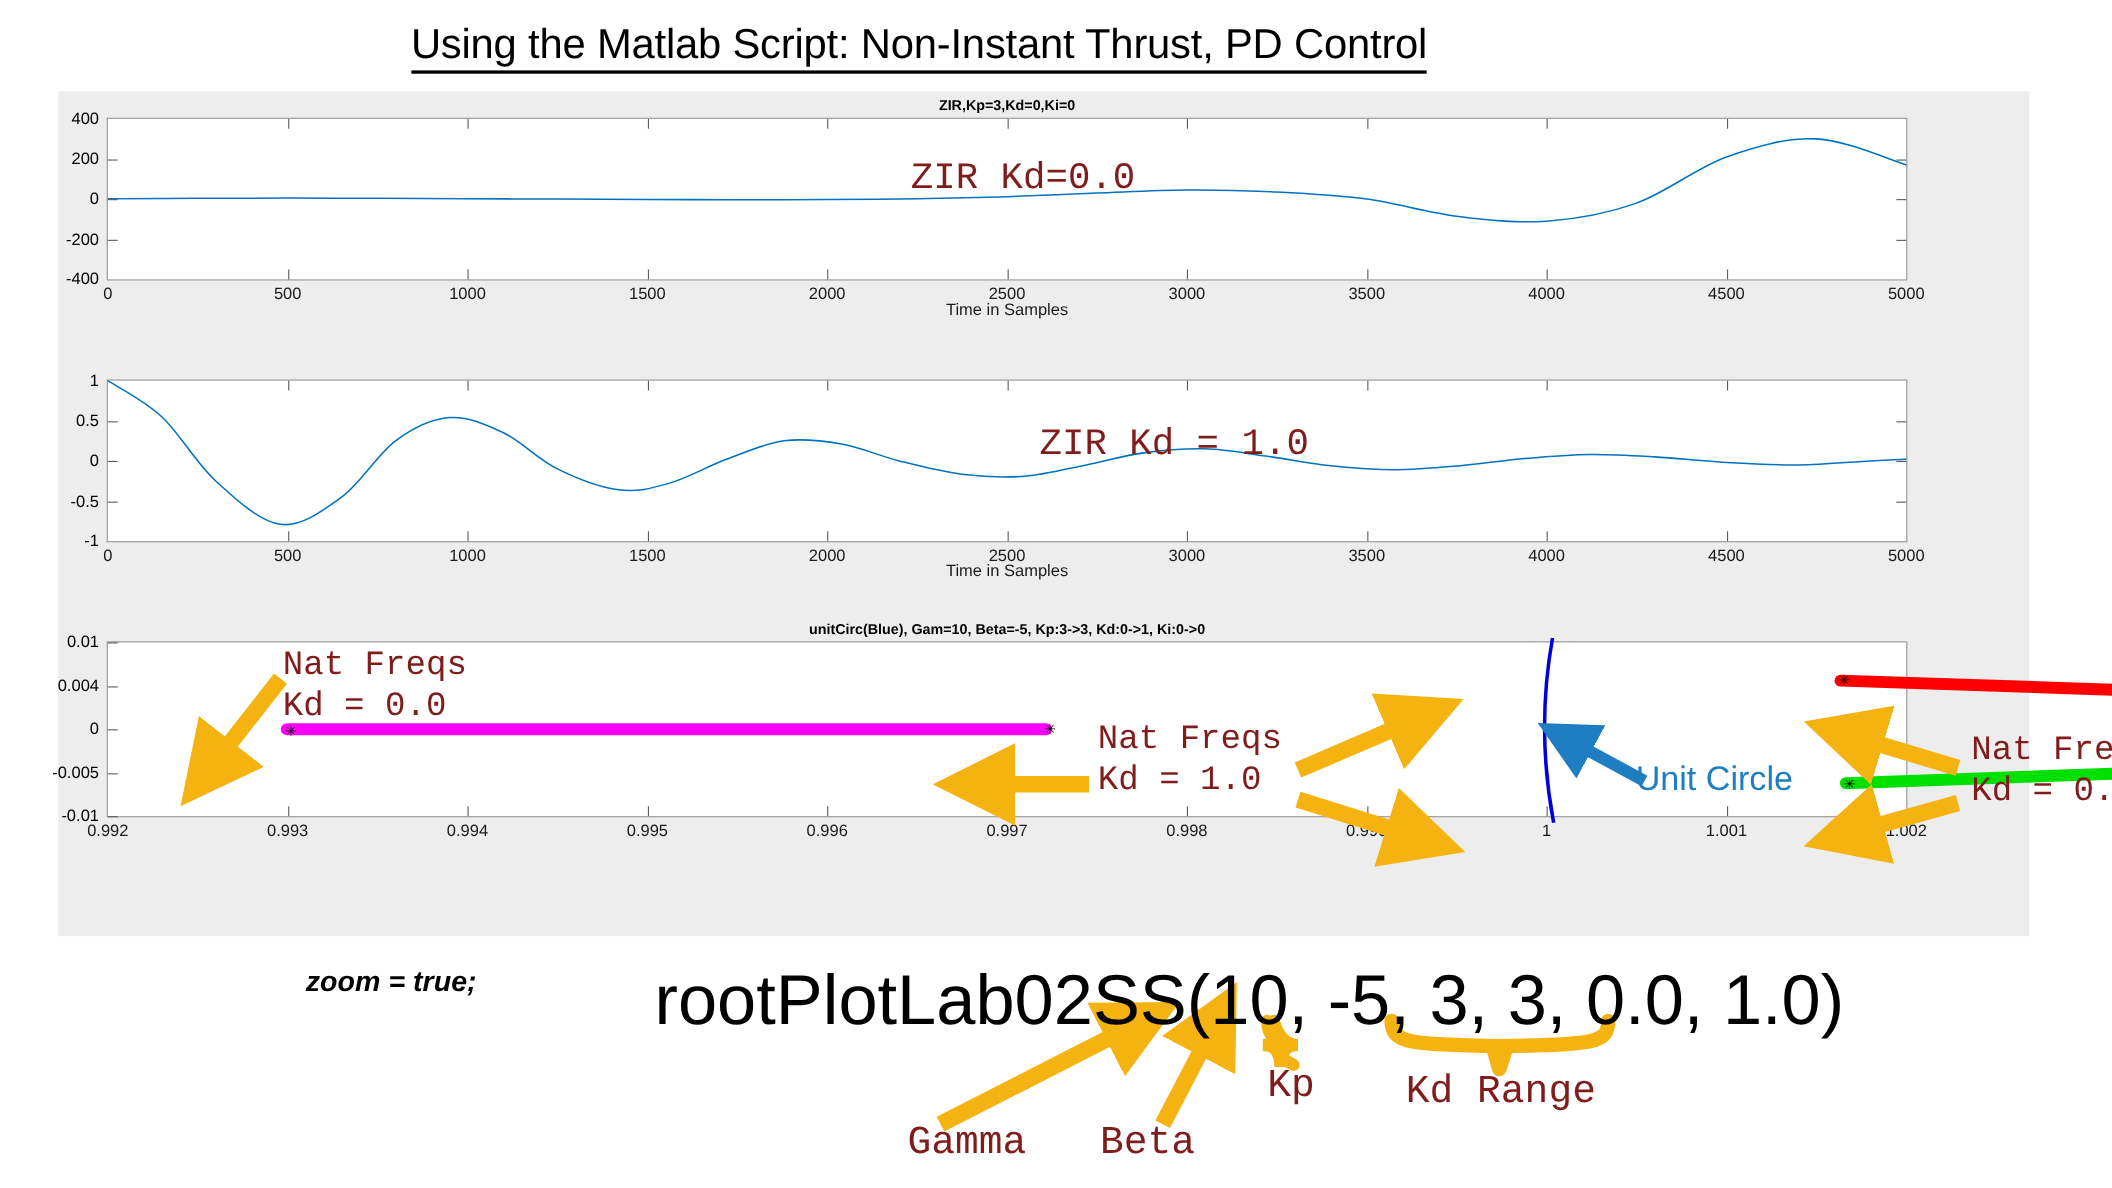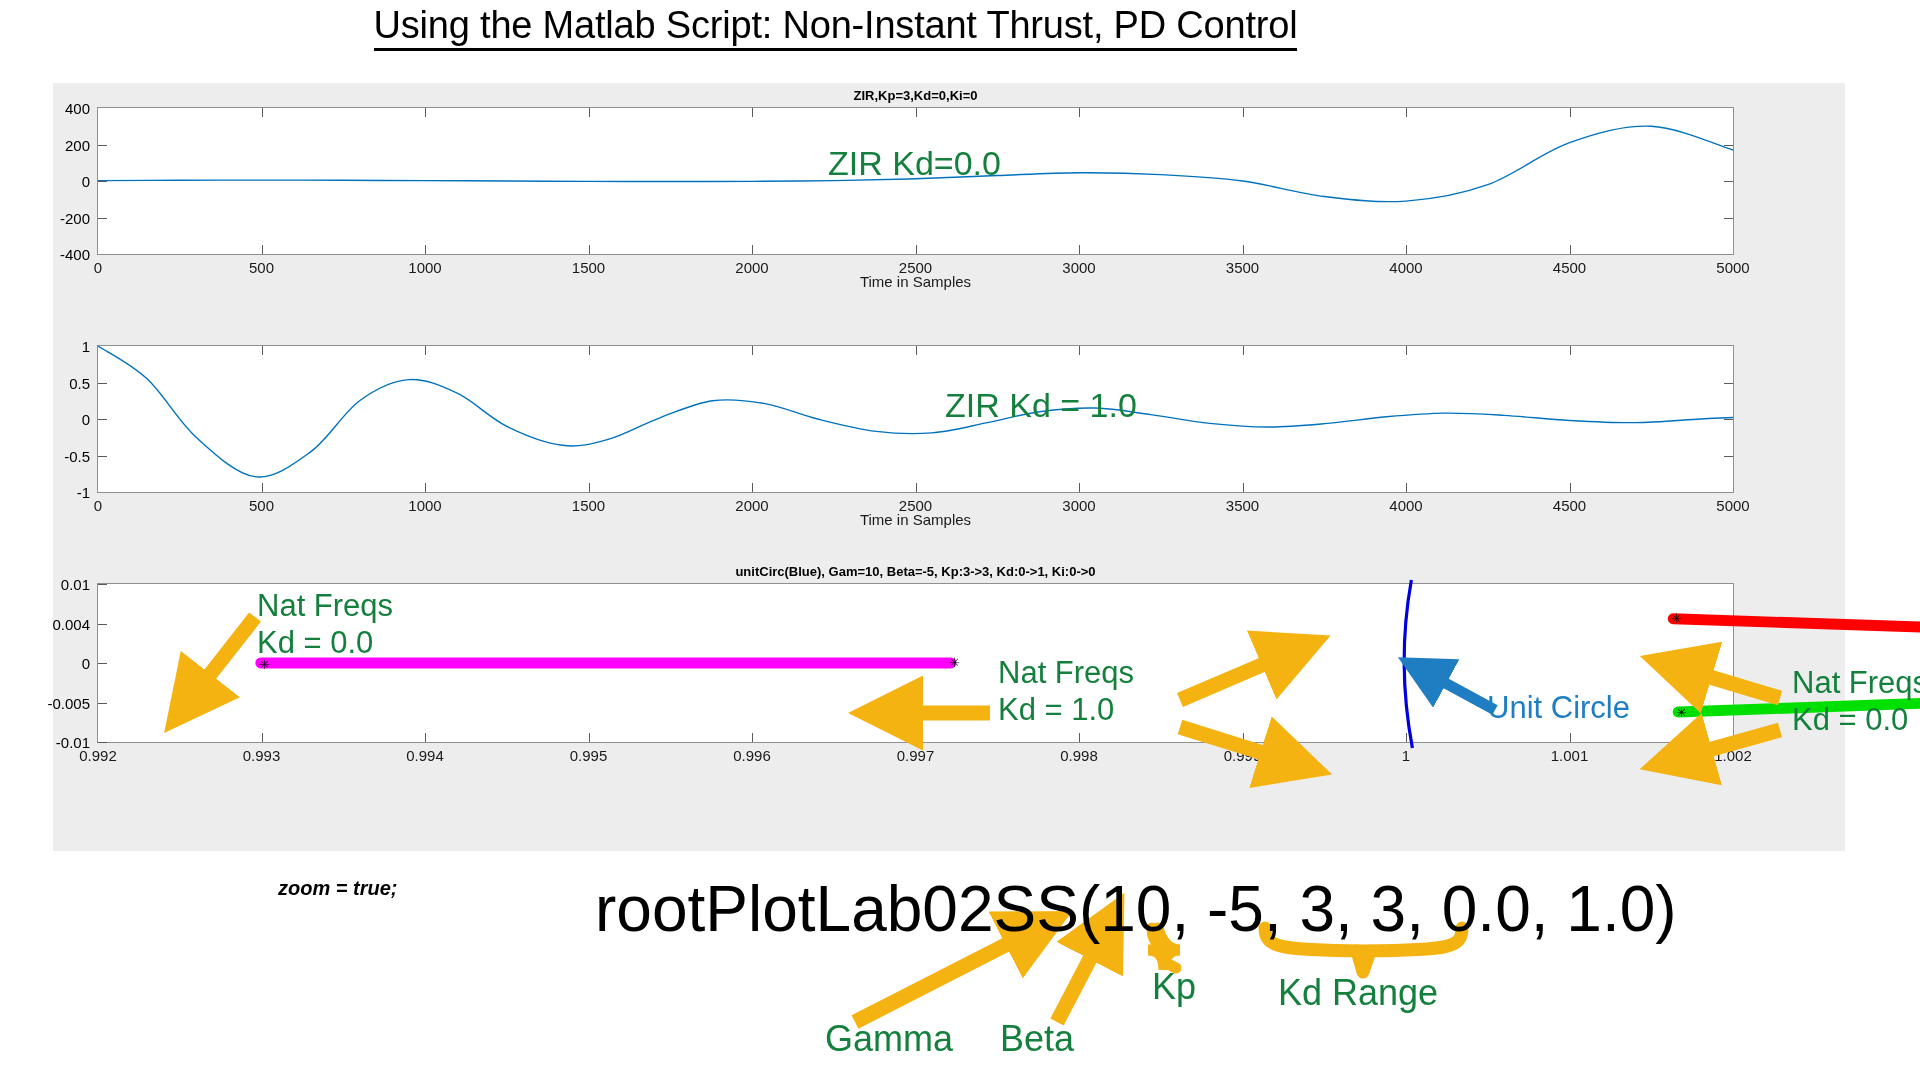--- a/index.html
+++ b/index.html
@@ -4,21 +4,21 @@
 <style>
   html,body{margin:0;padding:0;}
   body{
     width:1920px;height:1080px;
     background:#ffffff;
     font-family:"Liberation Sans", sans-serif;
     position:relative;
     overflow:hidden;
   }
   .slide-title{
-    position:absolute;left:0;top:4px;width:1671px;
+    position:absolute;left:0;top:20px;width:1671px;
     text-align:center;
     font-size:38px;font-weight:400;color:#000;
     letter-spacing:-0.2px;
   }
   .slide-title span{ border-bottom:3px solid #000; padding-bottom:2px;}
 
   
   .figure-panel{
     position:absolute;left:53px;top:83px;width:1792px;height:768px;
     background:#ededed;
@@ -49,29 +49,29 @@
   }
   .tickmark-y{position:absolute;left:0;width:9px;height:1px;background:#5a5a5a;}
   .tickmark-x{position:absolute;bottom:0;width:1px;height:9px;background:#5a5a5a;}
   .tickmark-xt{position:absolute;top:0;width:1px;height:9px;background:#5a5a5a;}
   .tickmark-yr{position:absolute;right:0;width:9px;height:1px;background:#5a5a5a;}
 
   svg.plotline{position:absolute;left:0;top:0;width:100%;height:100%;overflow:visible;}
 
   
   .ann-red{
-    position:absolute;color:#15803d;font-size:31px;line-height:1.18;
-    font-family:Liberation Sans, sans-serif;white-space:pre;
+    position:absolute;color:#7f1d1d;font-size:31px;line-height:1.18;
+    font-family:Liberation Mono, monospace;white-space:pre;
   }
   .ann-blue{
     position:absolute;color:#1f7ec2;font-size:31px;
     font-family:"Liberation Sans", sans-serif;white-space:nowrap;
   }
   .zoom-text{
-    position:absolute;color:#000;font-size:20px;font-weight:bold;font-style:italic;
+    position:absolute;color:#000;font-size:26px;font-weight:bold;font-style:italic;
     font-family:"Liberation Sans", sans-serif;white-space:nowrap;
   }
   .func-text{
     position:absolute;color:#000;font-size:64px;
     font-family:"Liberation Sans", sans-serif;white-space:nowrap;
   }
   .arrow-layer{position:absolute;left:0;top:0;width:1920px;height:1080px;pointer-events:none;}
 </style>
 </head>
 <body>

